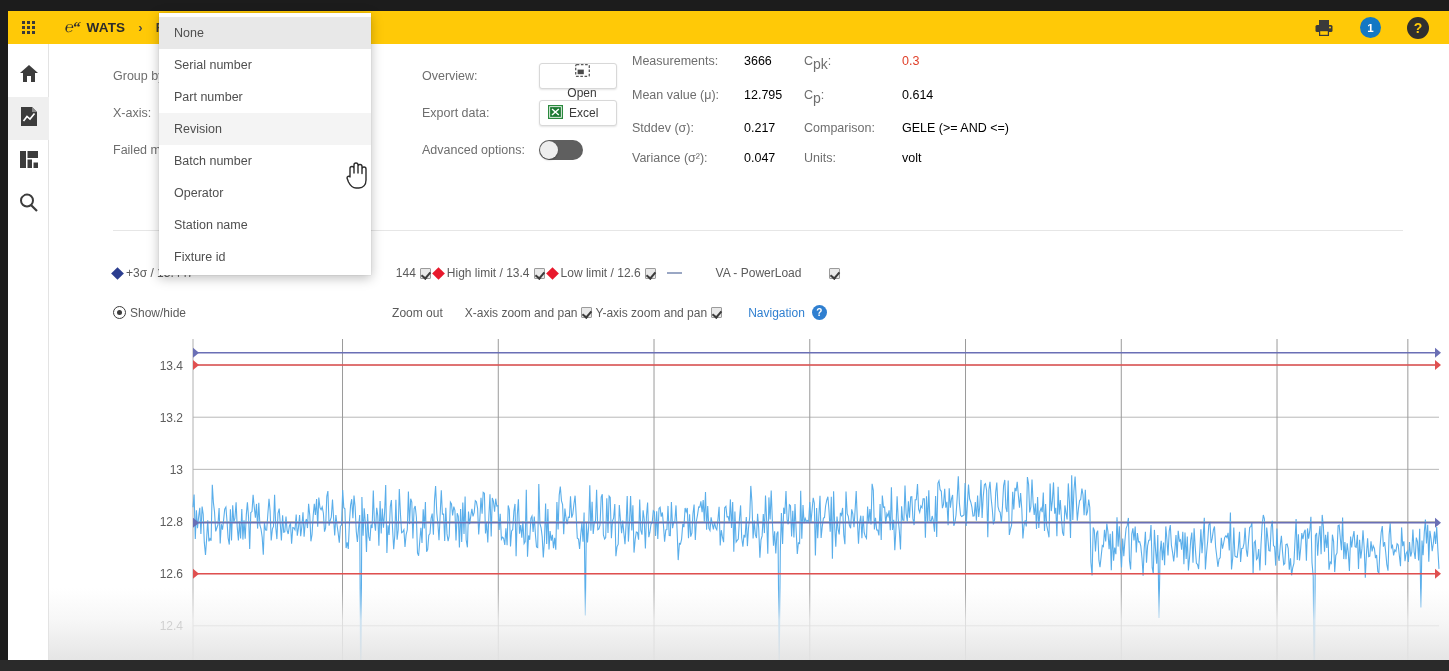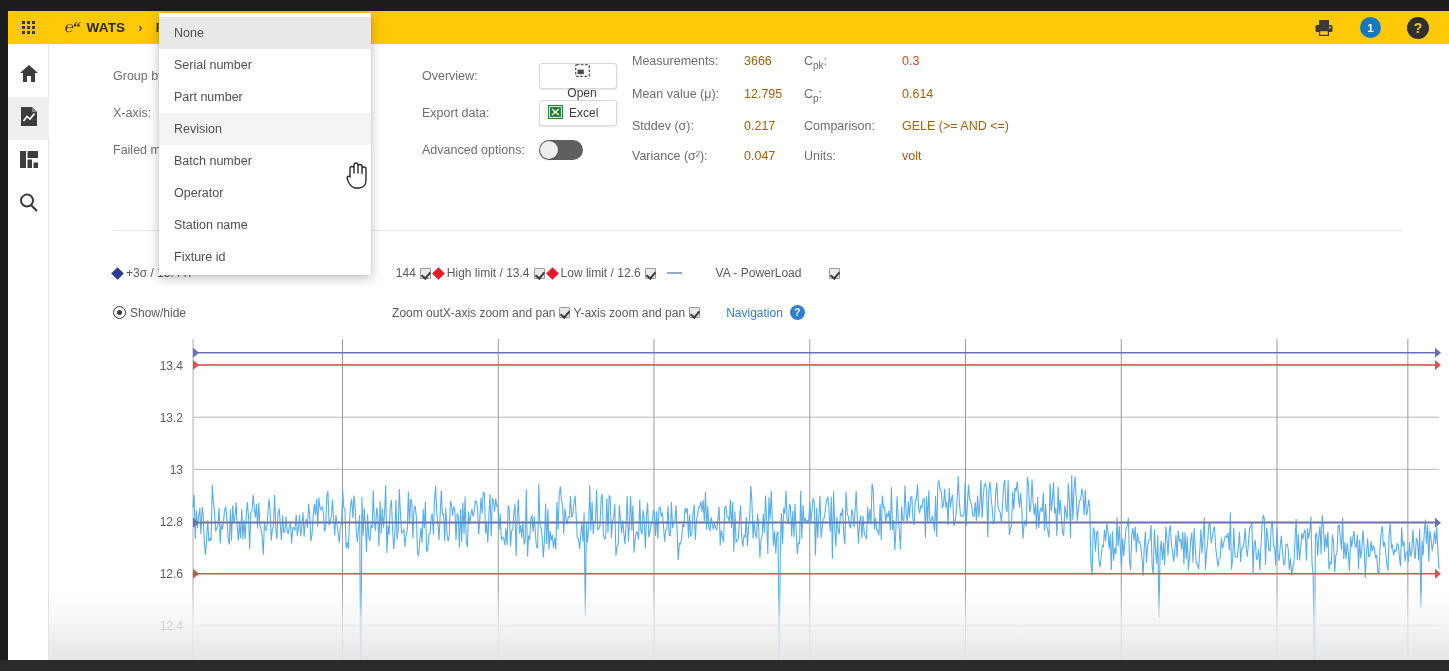--- a/index.html
+++ b/index.html
@@ -149,23 +149,23 @@
 
   
   .stats {
     position:absolute; left:583px; top:10px;
     display:grid;
     grid-template-columns: 112px 60px 98px auto;
     row-gap: 16px;
     font-size:12.5px;
   }
   .stats .k { color:#6e6e6e; }
-  .stats .v { color:#a16207; }
+  .stats .v { color:#000000; }
   .stats .v.warn { color:#e0402a; }
-  .stats .sub { font-size:10px; vertical-align:sub; }
+  .stats .sub { font-size:14px; vertical-align:sub; }
 
   .divider {
     position:absolute; left:64px; top:186px;
     width:1290px; height:1px; background:#e6e6e6;
   }
 
   
   .legend-row1 {
     position:absolute; left:64px; top:222px;
     display:flex; align-items:center; gap:0;
@@ -201,21 +201,21 @@
   }
   .eye {
     width:13px; height:13px; border-radius:50%;
     border:1.6px solid #3c3c3c;
     position:relative; display:inline-block;
   }
   .eye::after {
     content:""; position:absolute; left:3px; top:3px;
     width:5px; height:5px; border-radius:50%; background:#3c3c3c;
   }
-  .zoom-txt { color:#5b5b5b; cursor:pointer; }
+  .zoom-txt { color:#5b5b5b; margin-right:22px; cursor:pointer; }
   .nav-link { color:#2f7fd0; margin-right:7px; cursor:pointer; }
   .nav-q {
     width:15px; height:15px; border-radius:50%;
     background:#2f7fd0; color:#fff;
     font-size:10px; font-weight:700;
     display:flex; align-items:center; justify-content:center;
     cursor:pointer;
   }
 
   

